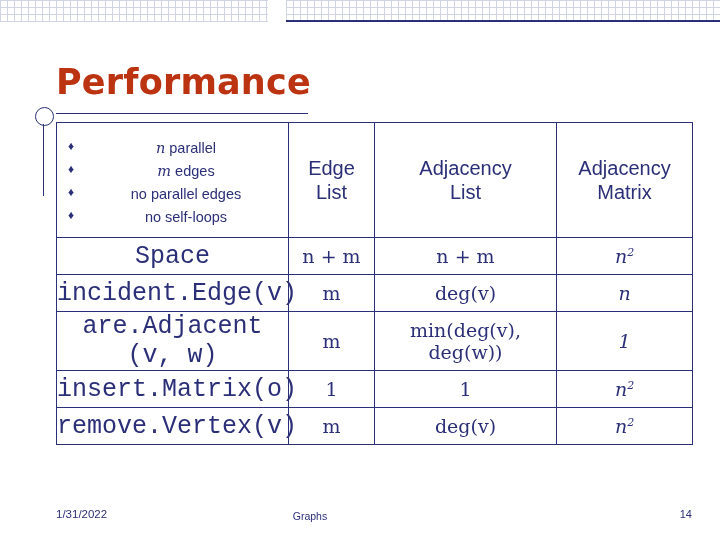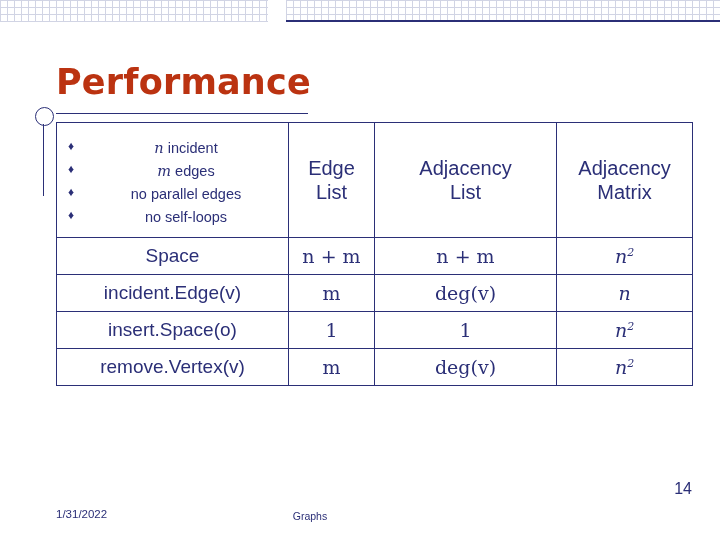--- a/index.html
+++ b/index.html
@@ -131,22 +131,23 @@
     font-family: "DejaVu Serif", serif;
     font-style: italic;
   }
 
   
   .row-cell {
     height: 36px;
     font-size: 19px;
   }
   .op-cell {
-    font-size: 19px;
+    font-size: 25px;
     text-align: center;
+    font-family: Liberation Mono, monospace;
   }
   .math {
     font-family: "DejaVu Serif", serif;
   }
   .math i {
     font-style: italic;
   }
   sup.exp {
     font-size: 11px;
     vertical-align: super;
@@ -164,22 +165,22 @@
   .footer-center {
     position: absolute;
     left: 0; top: 510px;
     width: 620px;
     text-align: center;
     font-size: 10.5px;
     color: #2b2f77;
   }
   .footer-page {
     position: absolute;
-    right: 28px; top: 480px;
-    font-size: 16px;
+    right: 28px; top: 508px;
+    font-size: 11px;
     color: #2b2f77;
   }
 </style>
 </head>
 <body>
 
 <div class="top-band">
   <div class="band-hatch band-left"></div>
   <div class="band-hatch band-right"></div>
   <div class="band-rule"></div>
@@ -198,21 +199,21 @@
         <col class="col-el">
         <col class="col-al">
         <col class="col-am">
   </colgroup>
   <tbody>
     <tr>
       <td class="hdr-cell hdr-left">
         <ul class="bullets">
           <li>
             <span class="bul">♦</span>
-            <span class="it">n</span><span> incident</span>
+            <span class="it">n</span><span> parallel</span>
           </li>
           <li>
             <span class="bul">♦</span>
             <span class="it">m</span><span> edges</span>
           </li>
           <li>
             <span class="bul">♦</span>
             <span>no parallel edges</span>
           </li>
           <li>
@@ -242,23 +243,29 @@
       <td class="row-cell math"><i>n</i><sup class="exp">2</sup></td>
     </tr>
 
     <tr>
       <td class="row-cell op-cell">incident.Edge(v)</td>
       <td class="row-cell math">m</td>
       <td class="row-cell math">deg(v)</td>
       <td class="row-cell math"><i>n</i><sup class="exp"></sup></td>
     </tr>
 
-
-    <tr>
-      <td class="row-cell op-cell">insert.Space(o)</td>
+    <tr>
+      <td class="row-cell op-cell">are.Adjacent (v, w)</td>
+      <td class="row-cell math">m</td>
+      <td class="row-cell math">min(deg(v), deg(w))</td>
+      <td class="row-cell math"><i>1</i><sup class="exp"></sup></td>
+    </tr>
+
+    <tr>
+      <td class="row-cell op-cell">insert.Matrix(o)</td>
       <td class="row-cell math">1</td>
       <td class="row-cell math">1</td>
       <td class="row-cell math"><i>n</i><sup class="exp">2</sup></td>
     </tr>
 
 
     <tr>
       <td class="row-cell op-cell">remove.Vertex(v)</td>
       <td class="row-cell math">m</td>
       <td class="row-cell math">deg(v)</td>

